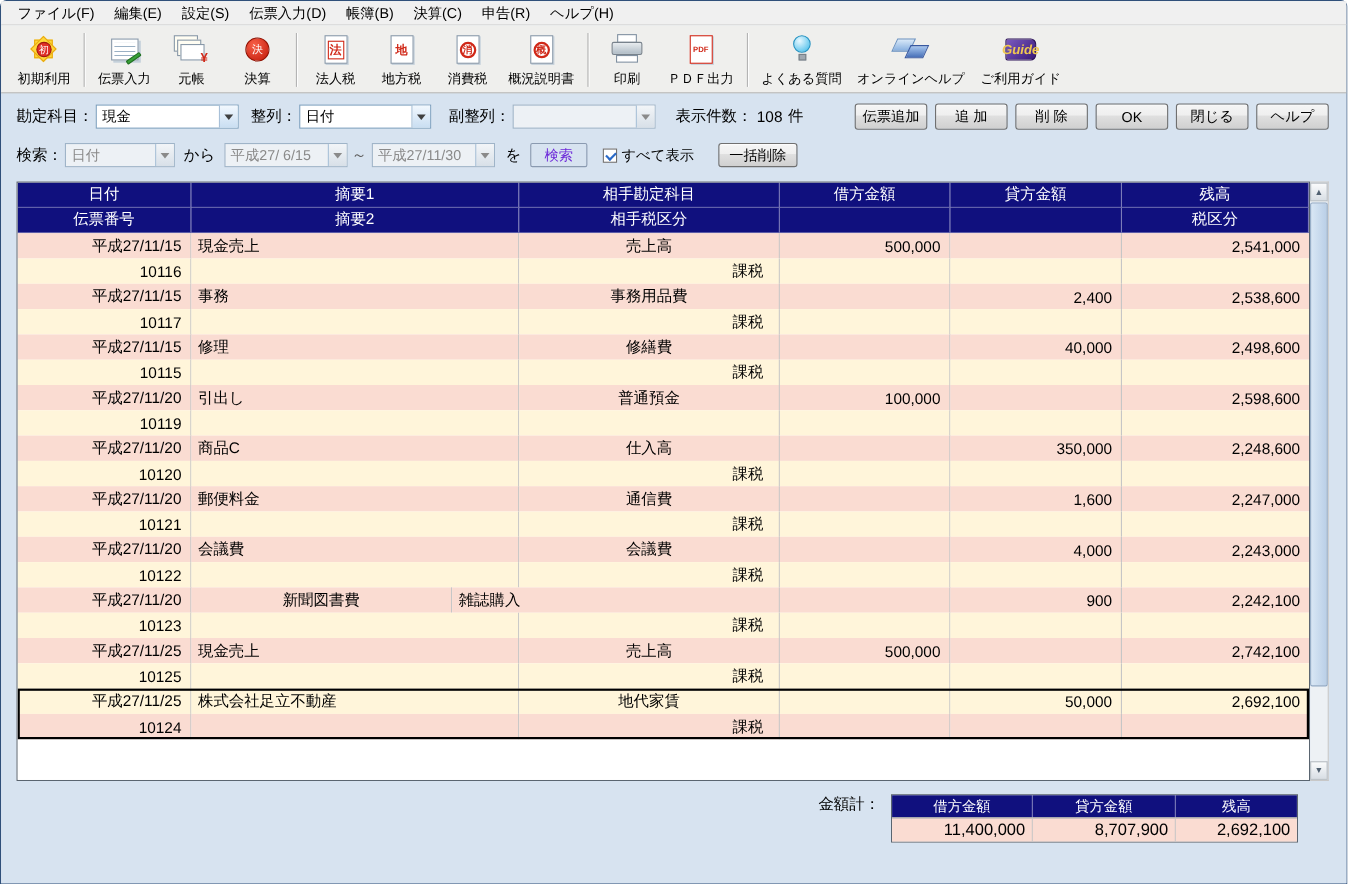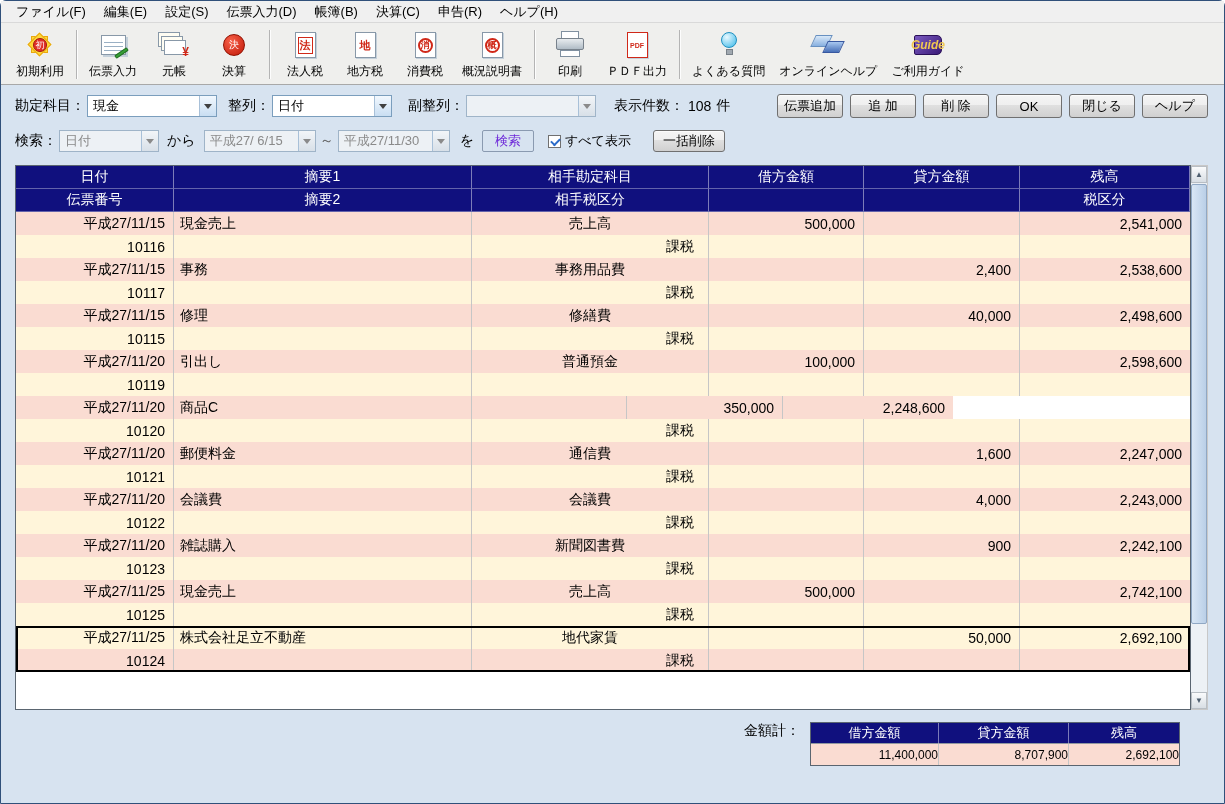--- a/index.html
+++ b/index.html
@@ -104,21 +104,21 @@
   .scroll-btn { height:17px; flex:0 0 17px; background:linear-gradient(#FAFBFC,#D8DEE4); border:1px solid #B8BEC4; font-size:8px; color:#506070; display:flex; align-items:center; justify-content:center; }
   .scroll-track { flex:1; position:relative; }
   .scroll-thumb { position:absolute; top:1px; left:0; right:0; height:440px; background:linear-gradient(90deg,#D9E7F5,#BACFE7); border:1px solid #90A8C4; border-radius:2px; }
 
   
   .bottom-bar { display:flex; justify-content:flex-end; align-items:flex-start; margin:12px 44px 0 0; }
   .sum-label { font-size:14px; margin-right:10px; }
   .sum { border:1px solid #5A6570; background:#fff; }
   .sum-row { display:flex; }
   .sh { height:20px; display:flex; align-items:center; justify-content:center; background:#10107E; color:#fff; font-size:13px; border-right:1px solid rgba(255,255,255,.45); }
-  .sv { height:22px; display:flex; align-items:center; justify-content:flex-end; background:#FADCD2; font-size:12px; padding-right:0; border-right:1px solid #C6C6C6; border-top:1px solid #9098A0; }
+  .sv { height:22px; display:flex; align-items:center; justify-content:flex-end; background:#FADCD2; font-size:15px; padding-right:6px; border-right:1px solid #C6C6C6; border-top:1px solid #9098A0; }
   .sc1 { width:128px; } .sc2 { width:130px; } .sc3 { width:110px; border-right:none; }
 </style>
 </head>
 <body>
 
 <div class="window">
 
 
   <div class="menubar">
     <div class="menu-item">ファイル(F)</div>
@@ -400,20 +400,21 @@
       <div class="c c4"></div>
       <div class="c c5"></div>
       <div class="c c6"></div>
     </div>
   </div>
 
   <div class="voucher">
     <div class="trow line1">
       <div class="c c1 num">平成27/11/20</div>
       <div class="c c2 left">商品C</div>
+      <div class="c c3 ctr">仕入高</div>
       <div class="c c4 num"></div>
       <div class="c c5 num">350,000</div>
       <div class="c c6 num">2,248,600</div>
     </div>
     <div class="trow line2">
       <div class="c c1 num">10120</div>
       <div class="c c2 left"></div>
       <div class="c c3 taxr">課税</div>
       <div class="c c4"></div>
       <div class="c c5"></div>
@@ -455,22 +456,22 @@
       <div class="c c3 taxr">課税</div>
       <div class="c c4"></div>
       <div class="c c5"></div>
       <div class="c c6"></div>
     </div>
   </div>
 
   <div class="voucher">
     <div class="trow line1">
       <div class="c c1 num">平成27/11/20</div>
+      <div class="c c3 ctr">新聞図書費</div>
       <div class="c c2 left">雑誌購入</div>
-      <div class="c c3 ctr">新聞図書費</div>
       <div class="c c4 num"></div>
       <div class="c c5 num">900</div>
       <div class="c c6 num">2,242,100</div>
     </div>
     <div class="trow line2">
       <div class="c c1 num">10123</div>
       <div class="c c2 left"></div>
       <div class="c c3 taxr">課税</div>
       <div class="c c4"></div>
       <div class="c c5"></div>

